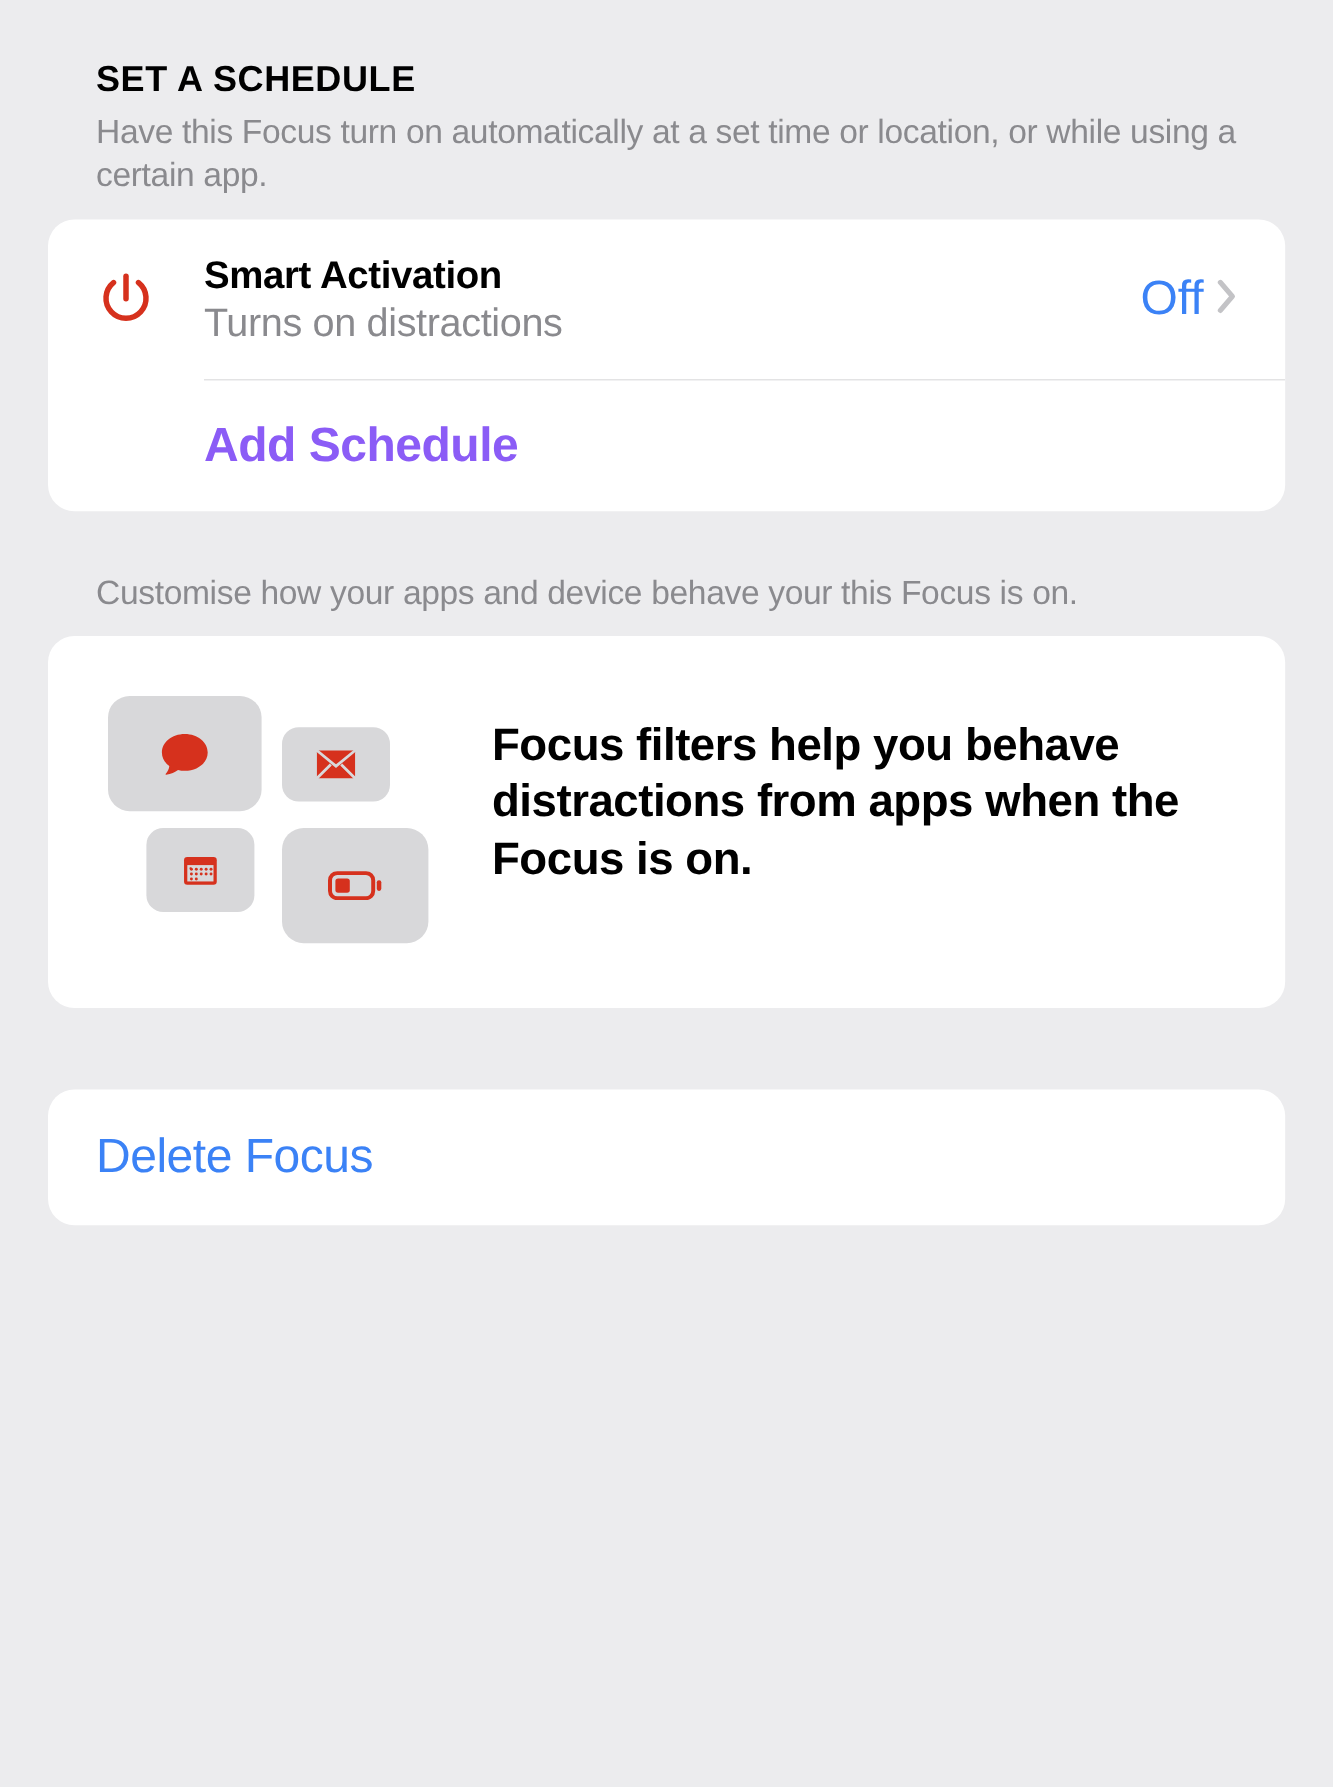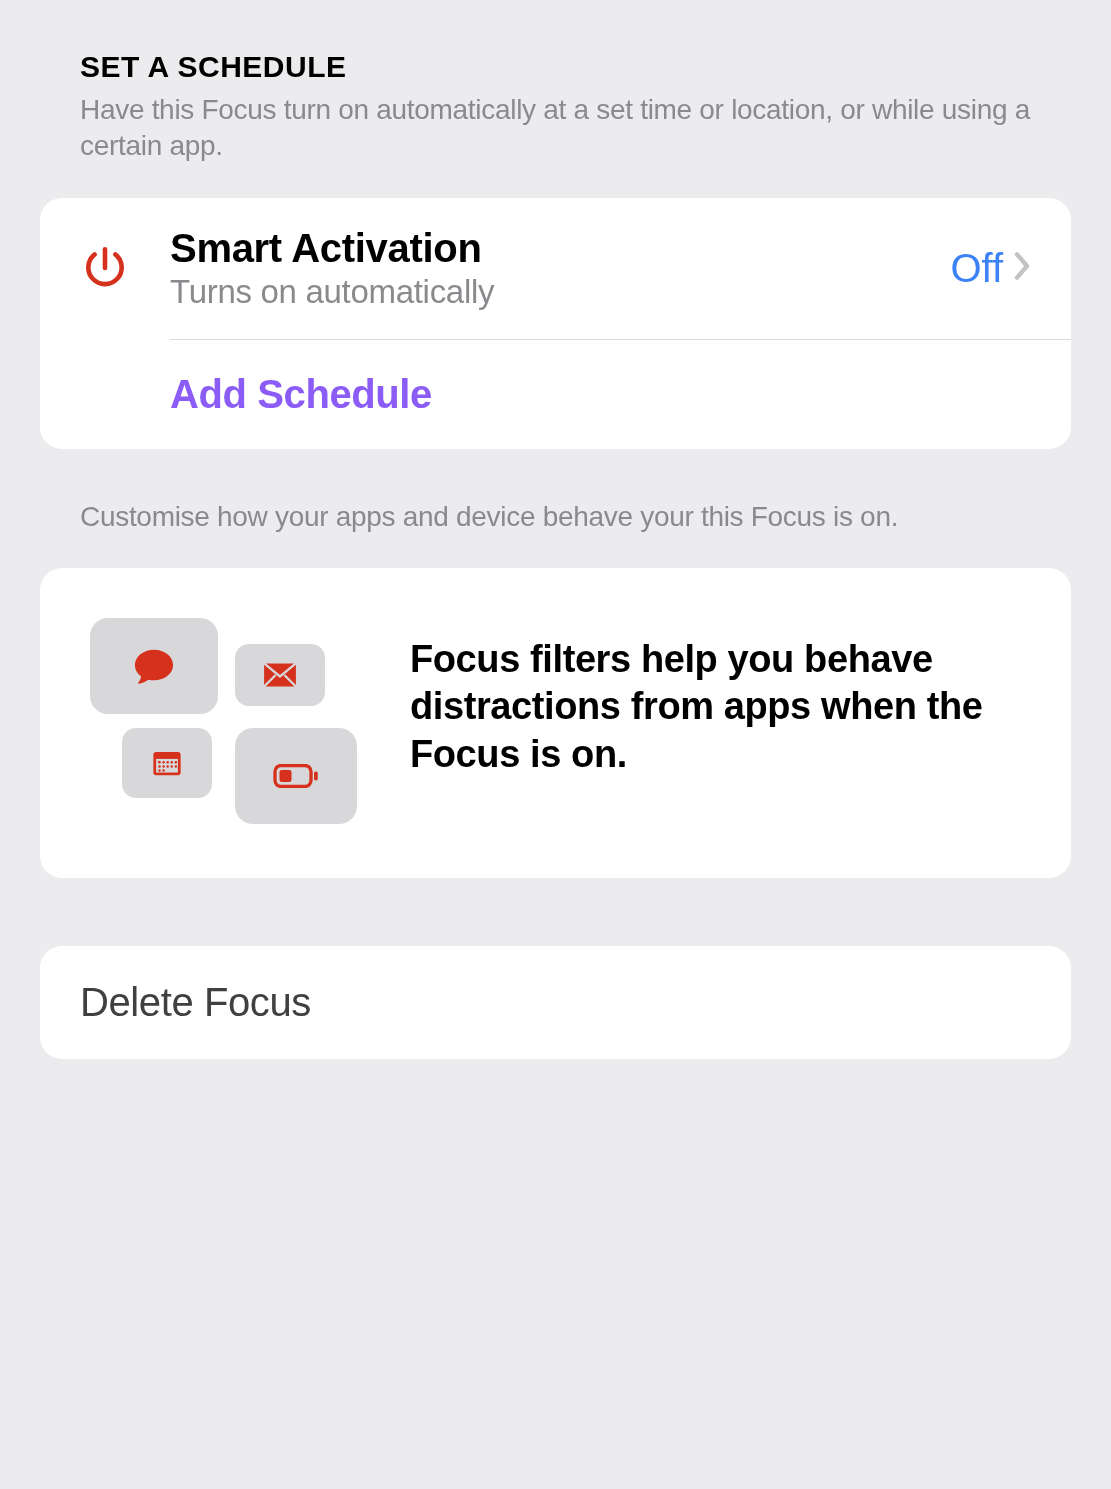--- a/index.html
+++ b/index.html
@@ -3,21 +3,21 @@
   <meta charset="utf-8">
   <style>
     * { box-sizing: border-box; margin: 0; padding: 0; }
     body {
       font-family: -apple-system, BlinkMacSystemFont, "Segoe UI", Helvetica, Arial, sans-serif;
       background: #ECECEE;
       width: 1111px;
       padding: 0;
     }
     .section-header {
-      padding: 50px 80px 33px 80px;
+      padding: 50px 80px 18px 80px;
     }
     .section-title {
       font-size: 30px;
       font-weight: 700;
       letter-spacing: 0.5px;
       color: #000;
       margin-bottom: 8px;
     }
     .section-desc {
       font-size: 28px;
@@ -44,21 +44,21 @@
       align-items: center;
       justify-content: flex-start;
       flex-shrink: 0;
     }
     .row-body {
       flex: 1;
       display: flex;
       flex-direction: column;
     }
     .row-title {
-      font-size: 40px;
+      font-size: 32px;
       font-weight: 600;
       color: #000;
       letter-spacing: -0.3px;
     }
     .row-sub {
       font-size: 33px;
       color: #8A8A8E;
       margin-top: 2px;
       letter-spacing: -0.3px;
     }
@@ -130,21 +130,21 @@
     }
 
     
     .delete-card {
       margin-top: 68px;
       padding: 34px 40px;
     }
     .delete-text {
       font-size: 40px;
       font-weight: 500;
-      color: #404040;
+      color: #3b82f6;
       letter-spacing: -0.4px;
     }
     .bottom-pad { height: 70px; }
   </style>
 </head>
 <body>
 
 <div class="section-header">
   <div class="section-title">SET A SCHEDULE</div>
   <div class="section-desc">Have this Focus turn on automatically at a set time or location, or while using a certain app.</div>
@@ -153,21 +153,21 @@
 <div class="card">
   <div class="row">
     <div class="row-icon">
       <svg width="50" height="50" viewBox="0 0 24 24" fill="none" stroke="#D6311D" stroke-width="2.2" stroke-linecap="round">
         <path d="M12 3 L12 12"></path>
         <path d="M7 5.5 A8 8 0 1 0 17 5.5"></path>
       </svg>
     </div>
     <div class="row-body">
       <div class="row-title">Smart Activation</div>
-      <div class="row-sub">Turns on automatically</div>
+      <div class="row-sub">Turns on distractions</div>
     </div>
     <div class="row-trailing">
       <span class="trailing-text">Off</span>
       <span>
         <svg width="18" height="30" viewBox="0 0 10 18" fill="none" stroke="#C3C3C6" stroke-width="2.6" stroke-linecap="round" stroke-linejoin="round">
           <path d="M2 2 L8 9 L2 16"></path>
         </svg>
       </span>
     </div>
   </div>

